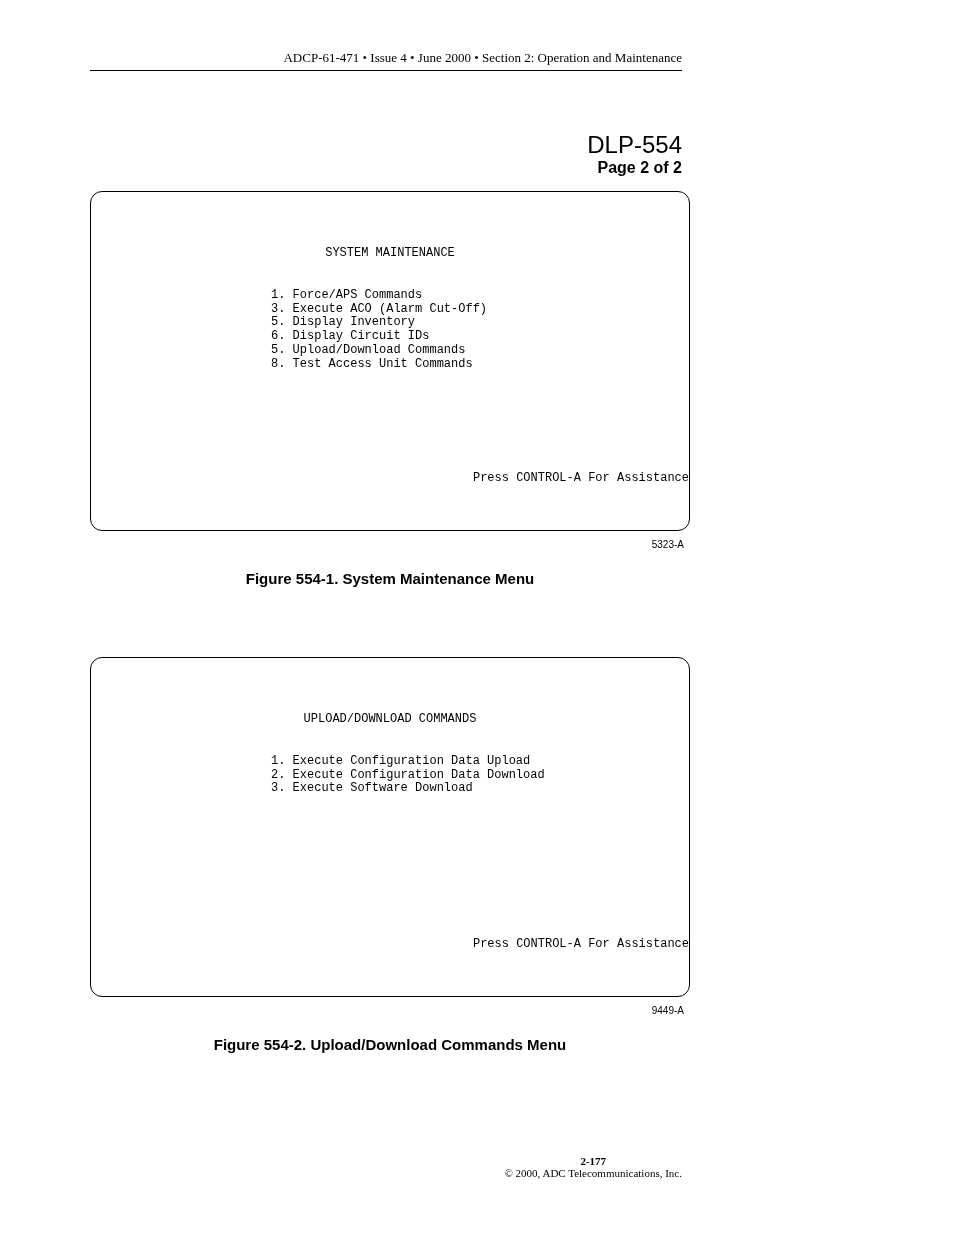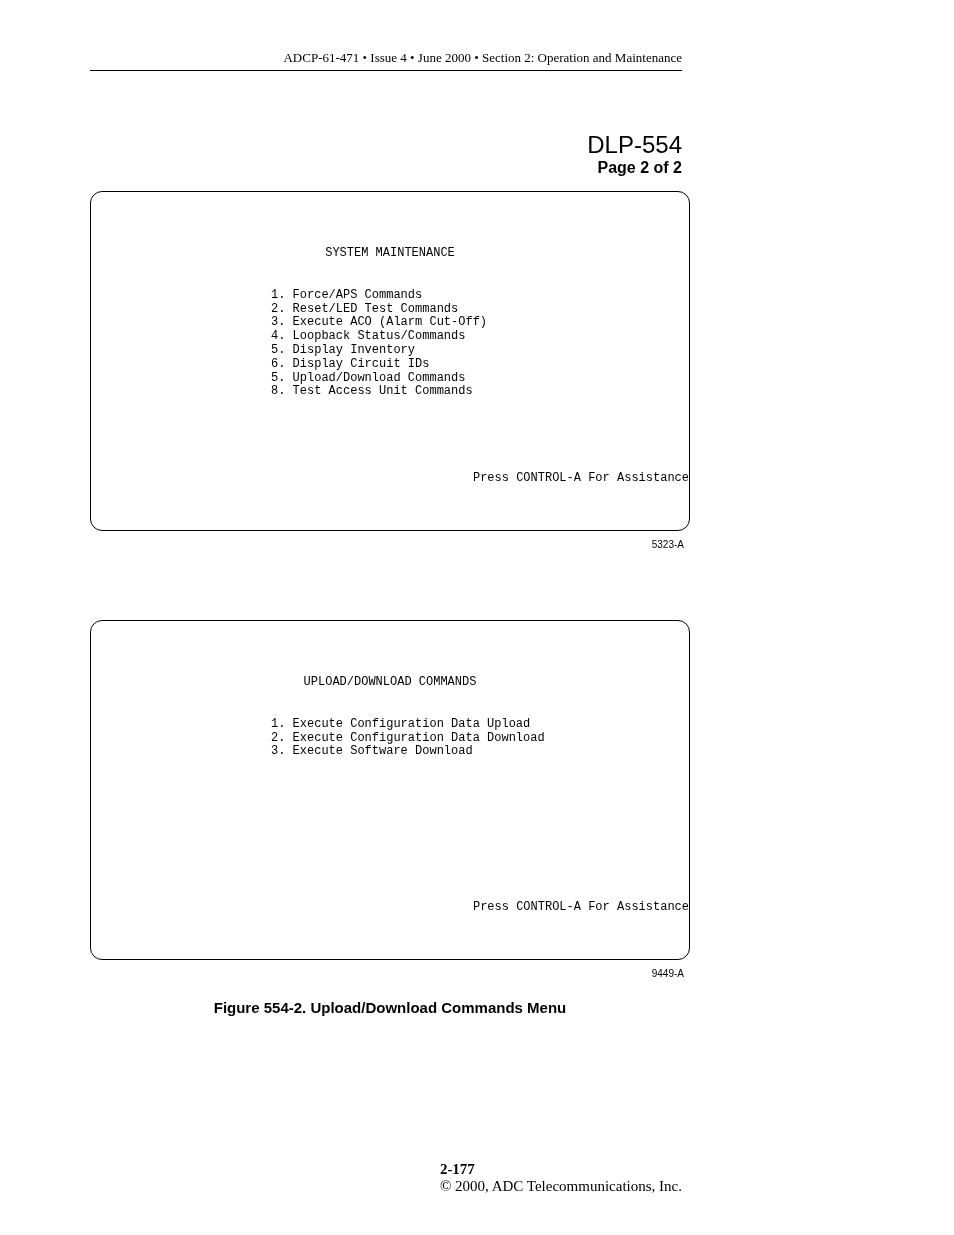--- a/index.html
+++ b/index.html
@@ -78,24 +78,24 @@
   .fig-caption {
     text-align: center;
     font-family: "Arial Narrow", Arial, sans-serif;
     font-stretch: condensed;
     font-weight: bold;
     font-size: 15px;
     margin-top: 20px;
   }
   .footer {
     position: absolute;
-    bottom: 40px;
+    bottom: 56px;
     right: 90px;
-    text-align: left;
-    font-size: 15px;
+    text-align: center;
+    font-size: 11px;
   }
   .footer-page {
     font-weight: bold;
   }
   .menu-line { white-space: pre; }
 </style>
 </head>
 <body>
 
 <div class="page">
@@ -103,31 +103,30 @@
   <div class="header-line">ADCP-61-471 • Issue 4 • June 2000 • Section 2: Operation and Maintenance</div>
 
   <div class="doc-id">DLP-554</div>
   <div class="page-of">Page 2 of 2</div>
 
   <div class="figure-block">
     <div class="terminal">
       <div class="terminal-title">SYSTEM MAINTENANCE</div>
       <div class="terminal-menu">
         <div class="menu-line">1. Force/APS Commands</div>
-        <div class="menu-line">2. Reset/LED Test Commands</div>
         <div class="menu-line">3. Execute ACO (Alarm Cut-Off)</div>
-        <div class="menu-line">4. Loopback Status/Commands</div>
         <div class="menu-line">5. Display Inventory</div>
         <div class="menu-line">6. Display Circuit IDs</div>
         <div class="menu-line">5. Upload/Download Commands</div>
         <div class="menu-line">8. Test Access Unit Commands</div>
       </div>
       <div class="terminal-footer">Press CONTROL-A For Assistance</div>
     </div>
     <div class="fig-id">5323-A</div>
+    <div class="fig-caption">Figure 554-1. System Maintenance Menu</div>
   </div>
 
   <div class="figure-block">
     <div class="terminal">
       <div class="terminal-title">UPLOAD/DOWNLOAD COMMANDS</div>
       <div class="terminal-menu">
         <div class="menu-line">1. Execute Configuration Data Upload</div>
         <div class="menu-line">2. Execute Configuration Data Download</div>
         <div class="menu-line">3. Execute Software Download</div>
       </div>

